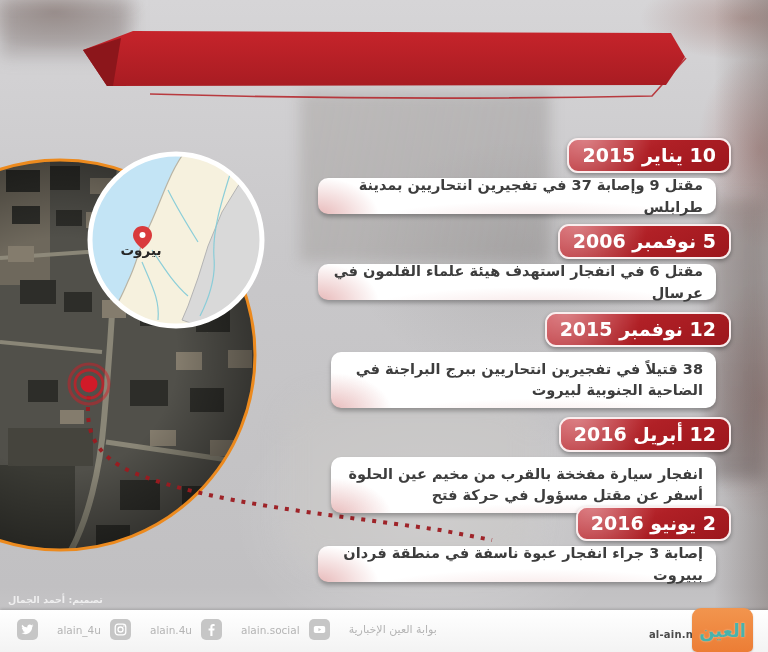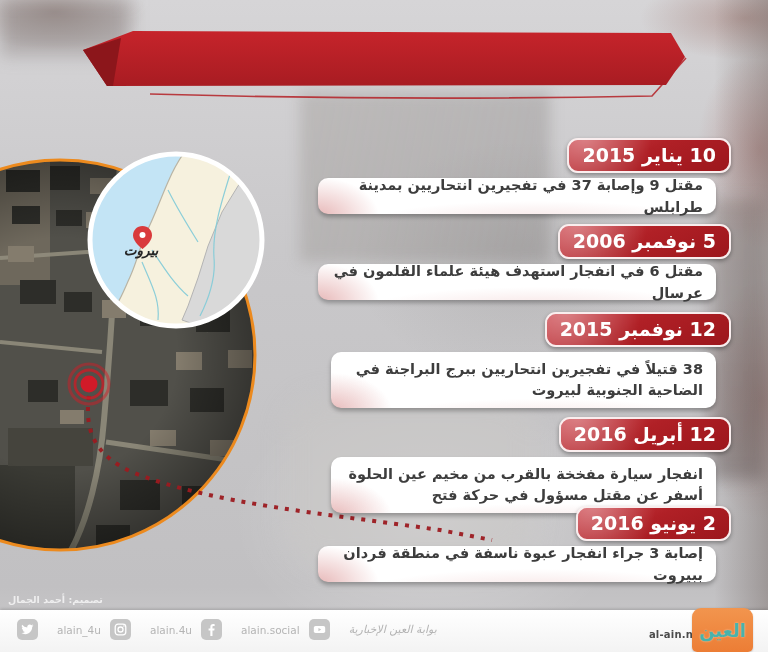--- a/index.html
+++ b/index.html
@@ -55,38 +55,38 @@
       radial-gradient(ellipse 220px 26px at 55% 118%, rgba(240,208,208,.55), rgba(240,208,208,0) 75%);
     border-radius:10px;box-shadow:0 3px 4px rgba(0,0,0,.28);
     color:#3d3d3d;font-weight:bold;font-size:14.5px;line-height:1.45;
     text-align:right;padding:7px 13px 7px 10px;box-sizing:border-box;
   }
   .desc.w1{width:398px;height:36px;display:flex;align-items:center;justify-content:flex-end;padding-top:1px;padding-bottom:0;}
   .desc.w2{width:385px;min-height:54px;}
 
   .map-city-label{
     position:absolute;left:117px;top:242px;width:48px;text-align:center;
-    color:#262626;font-weight:bold;font-size:13.5px;font-style:italic;
+    color:#262626;font-weight:bold;font-size:13.5px;
   }
 
   .credit{
     position:absolute;left:8px;top:594px;color:rgba(255,255,255,.72);
     font-size:9.5px;font-weight:bold;
   }
 
   .footer-bar{
     position:absolute;left:0;bottom:0;width:768px;height:42px;
     background:linear-gradient(180deg,#ffffff,#f3f3f3);
     box-shadow:0 -1px 3px rgba(0,0,0,.18);
   }
   .social-row{position:absolute;left:17px;top:9px;display:flex;align-items:center;gap:9px;}
   .social-item{display:flex;align-items:center;gap:19px;}
   .s-icon{width:21px;height:21px;border-radius:5px;background:#c6c6c6;display:flex;align-items:center;justify-content:center;flex:0 0 auto;}
   .s-label{color:#b4b4b4;font-size:10.5px;white-space:nowrap;}
-  .s-label.ar{font-size:11px;font-style:italic;}
+  .s-label.ar{font-size:11px;}
   .website{position:absolute;right:63px;bottom:12px;color:#4c4c4c;font-size:10px;font-weight:bold;letter-spacing:.2px;}
   .brand-logo{
     position:absolute;right:15px;bottom:0;width:61px;height:44px;
     background:linear-gradient(180deg,#f2954e,#ec7d35);
     border-radius:9px 9px 5px 5px;
     display:flex;align-items:center;justify-content:center;
     box-shadow:0 1px 2px rgba(0,0,0,.2);
   }
   .brand-logo span{color:#49b2aa;font-weight:bold;font-size:18px;text-shadow:0 0 2px rgba(255,255,255,.6);}
 </style>

